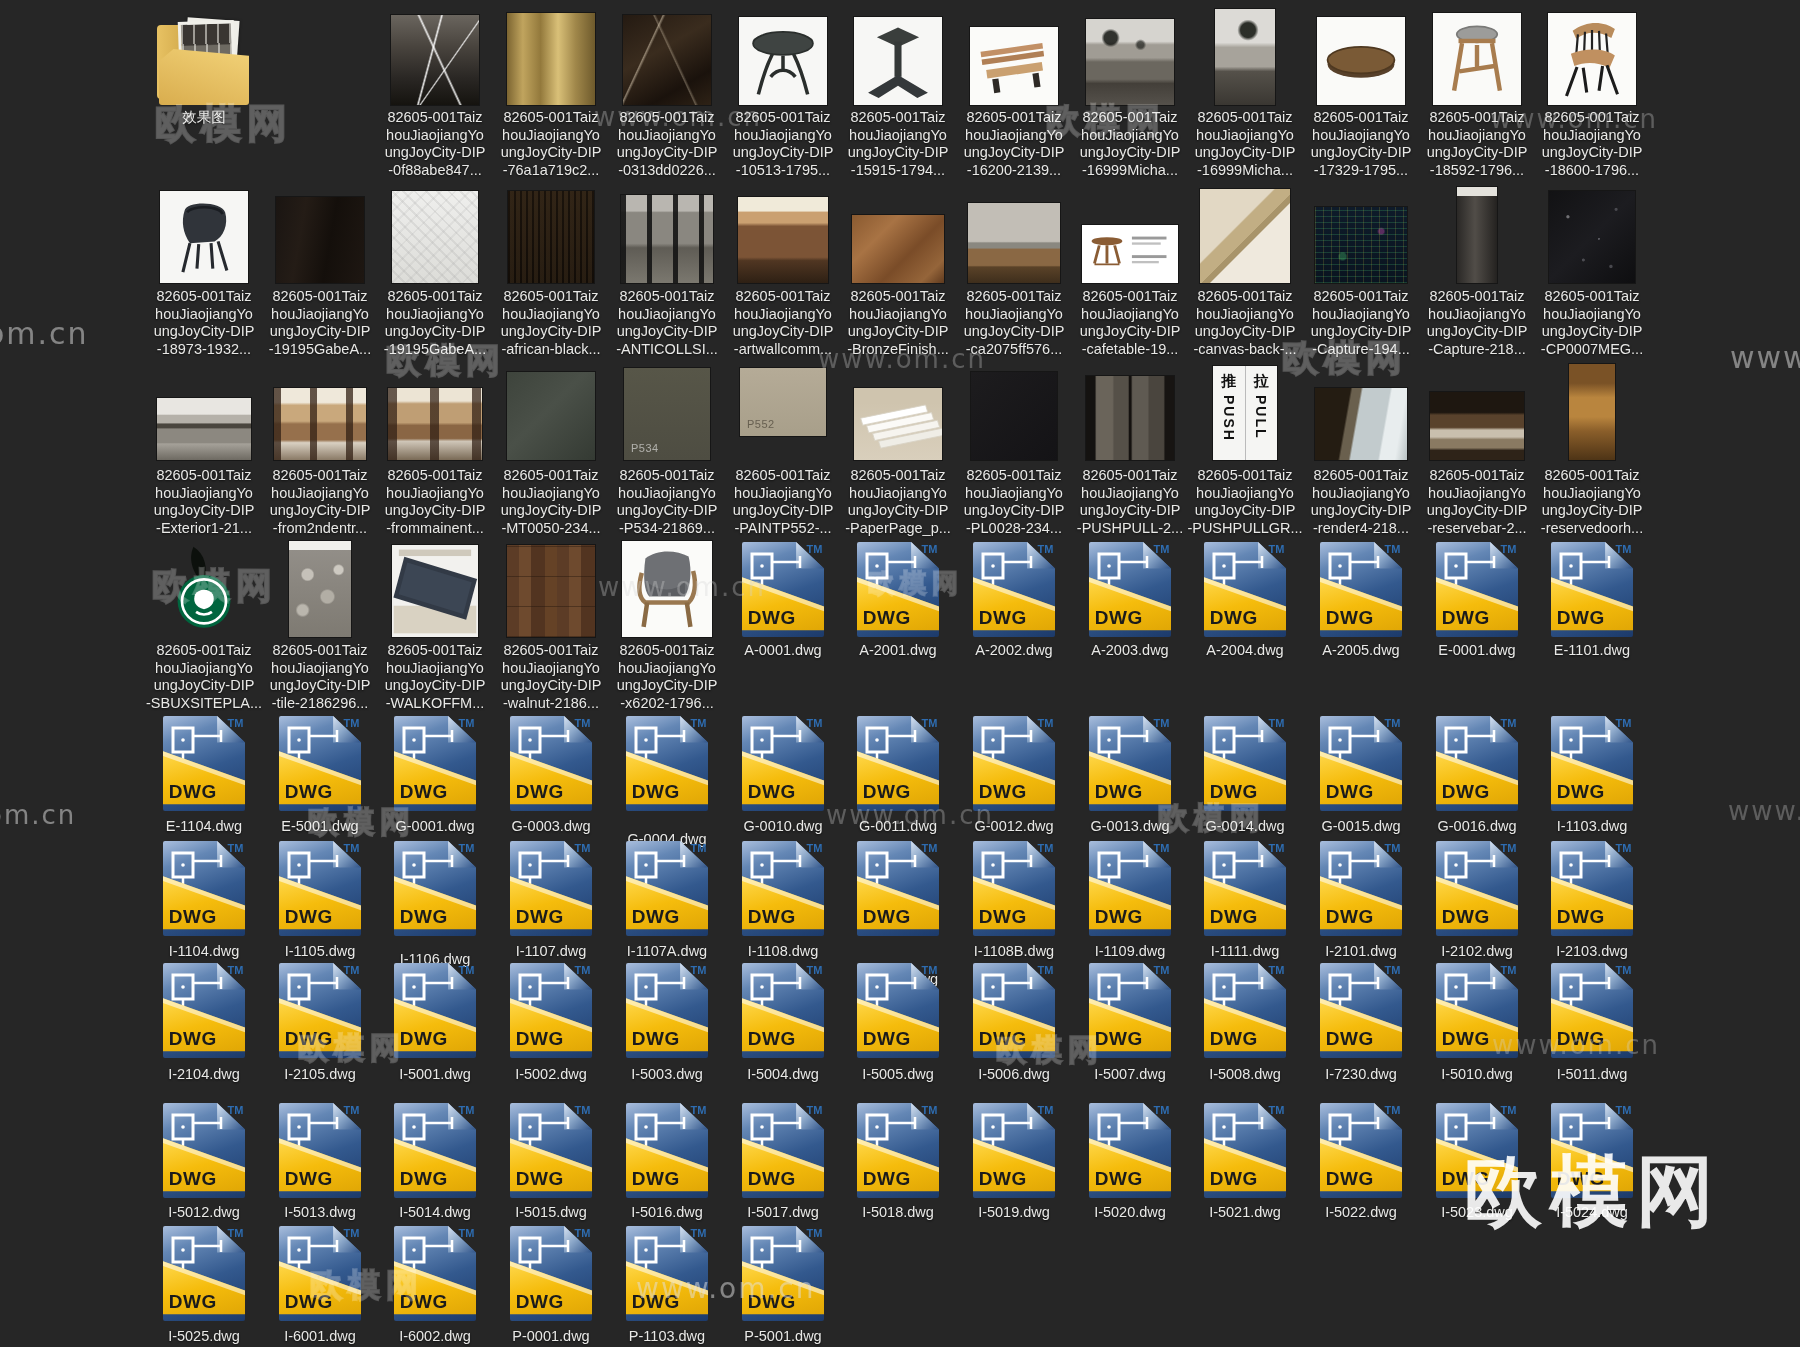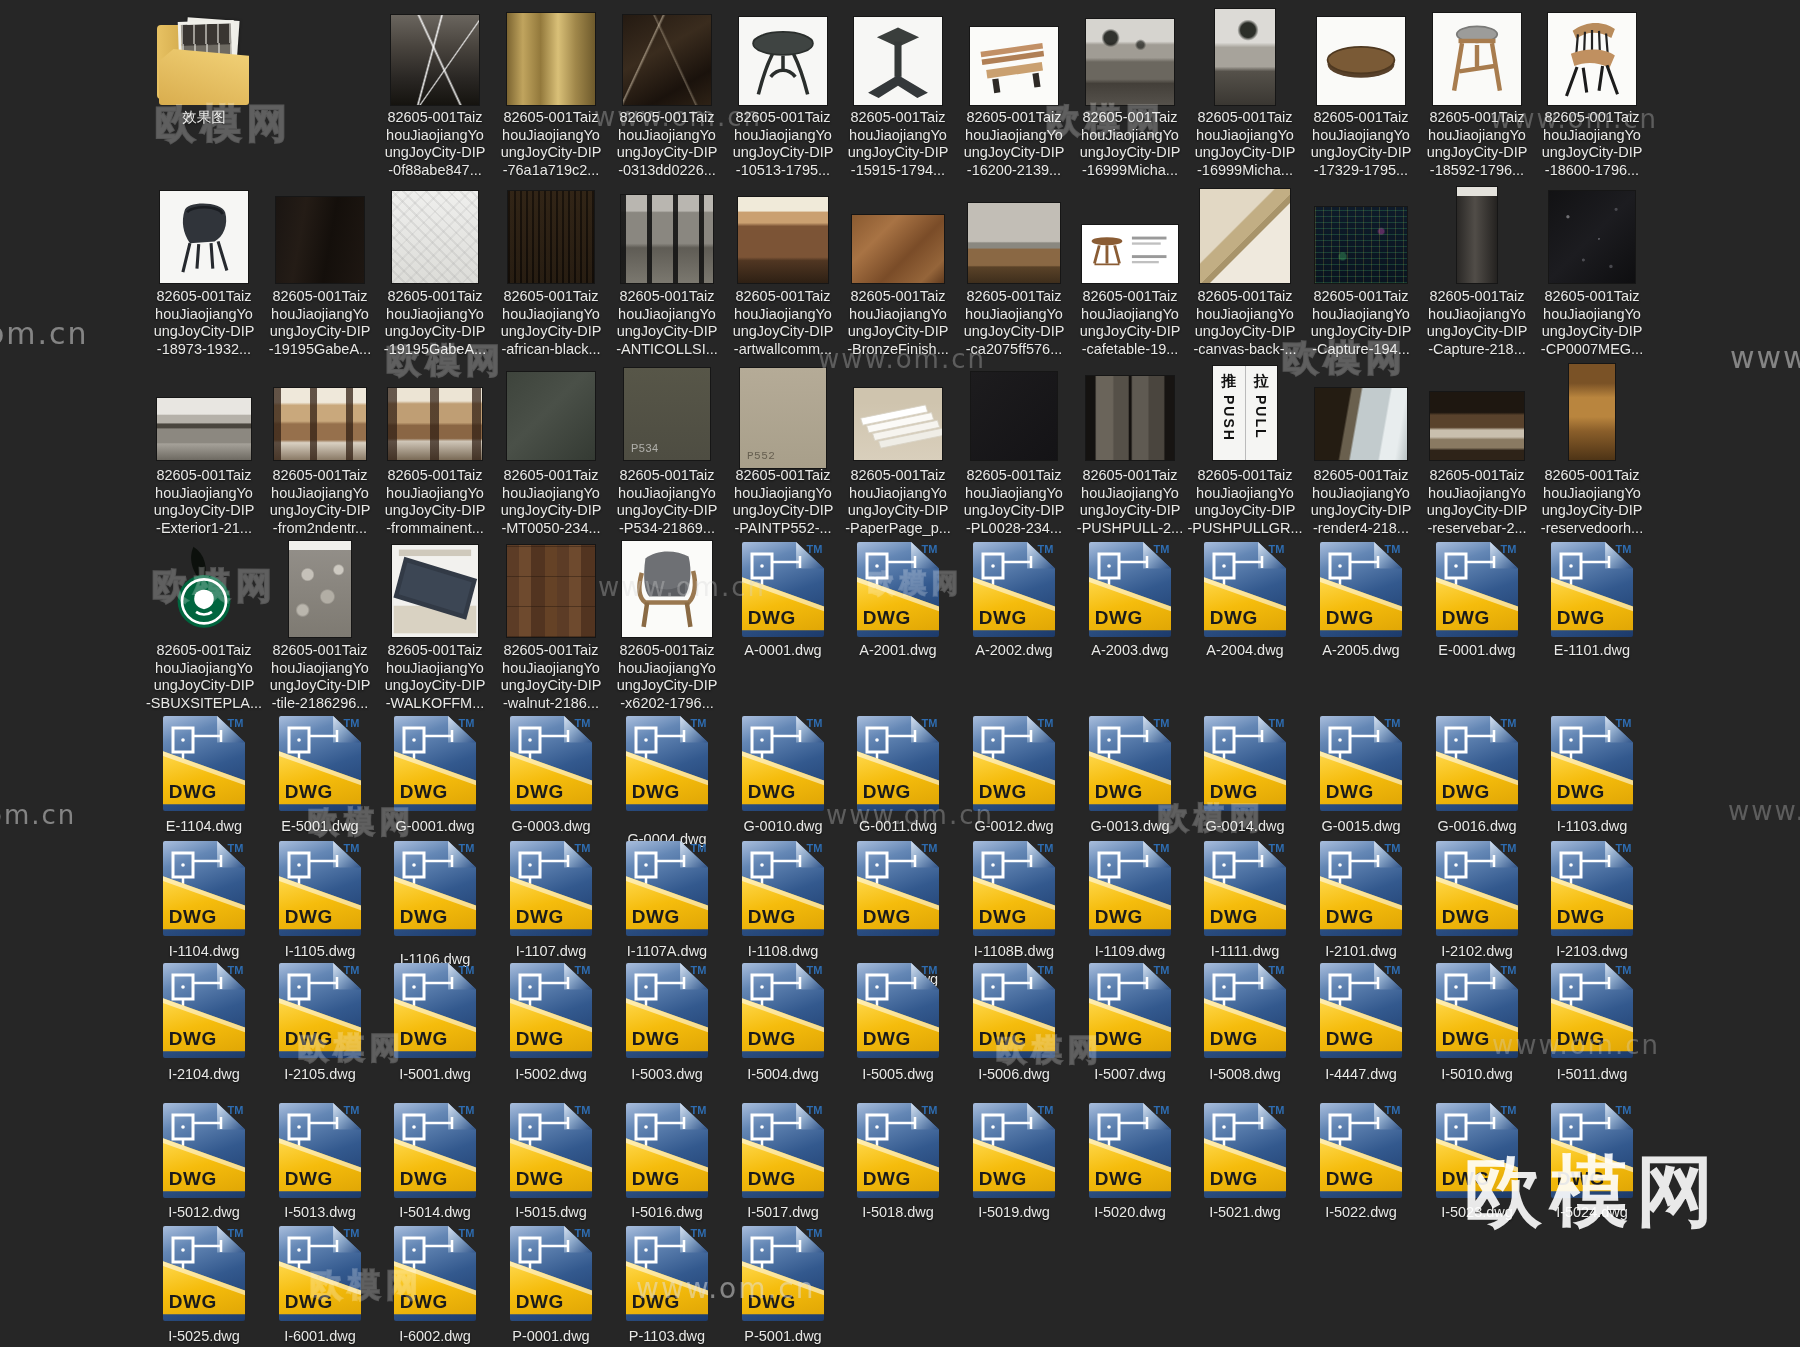--- a/index.html
+++ b/index.html
@@ -412,21 +412,21 @@
         <span class="swatch-label" style="color: rgba(255, 255, 255, 0.55);">P534</span>
       </div>
       <div class="flabel" style="top: 99px;">
         <span>82605-001Taiz</span>
         <span>houJiaojiangYo</span>
         <span>ungJoyCity-DIP</span>
         <span>-P534-21869...</span>
       </div>
     </div>
     <div class="tile" style="left: 721px; top: 368px;">
-      <div class="thumb" style="width: 86px; height: 100px; background: linear-gradient(rgb(181, 171, 151), rgb(168, 159, 138)); font-family: Liberation Mono, monospace;">
+      <div class="thumb" style="width: 86px; height: 68px; background: linear-gradient(rgb(181, 171, 151), rgb(168, 159, 138));">
         <span class="swatch-label" style="color: rgba(80, 74, 60, 0.75);">P552</span>
       </div>
       <div class="flabel" style="top: 99px;">
         <span>82605-001Taiz</span>
         <span>houJiaojiangYo</span>
         <span>ungJoyCity-DIP</span>
         <span>-PAINTP552-...</span>
       </div>
     </div>
     <div class="tile" style="left: 836px; top: 388px;">
@@ -1389,21 +1389,21 @@
           <rect x="10" y="12" width="20" height="24" fill="none" stroke="#fff" stroke-width="3"></rect>
           <circle cx="20" cy="24" r="1.8" fill="#fff"></circle>
           <path d="M30 20 L58 20 M20 36 L20 56 M58 14 L58 26 M14 56 L26 56" stroke="#fff" stroke-width="2.5" fill="none"></path>
         </svg>
         <div class="dw-band"></div>
         <div class="dw-gloss"></div>
         <span class="dw-ext">DWG</span>
         <span class="dw-tm">TM</span>
       </div>
       <div class="flabel" style="top: 103px;">
-        <span>I-4447.dwg</span>
+        <span>I-7230.dwg</span>
       </div>
     </div>
     <div class="tile" style="left: 1415px; top: 963px;">
       <div class="dwgicon">
         <div class="dw-page"></div>
         <div class="dw-fold"></div>
         <svg class="dw-cross" viewBox="0 0 82 95">
           <rect x="10" y="12" width="20" height="24" fill="none" stroke="#fff" stroke-width="3"></rect>
           <circle cx="20" cy="24" r="1.8" fill="#fff"></circle>
           <path d="M30 20 L58 20 M20 36 L20 56 M58 14 L58 26 M14 56 L26 56" stroke="#fff" stroke-width="2.5" fill="none"></path>

